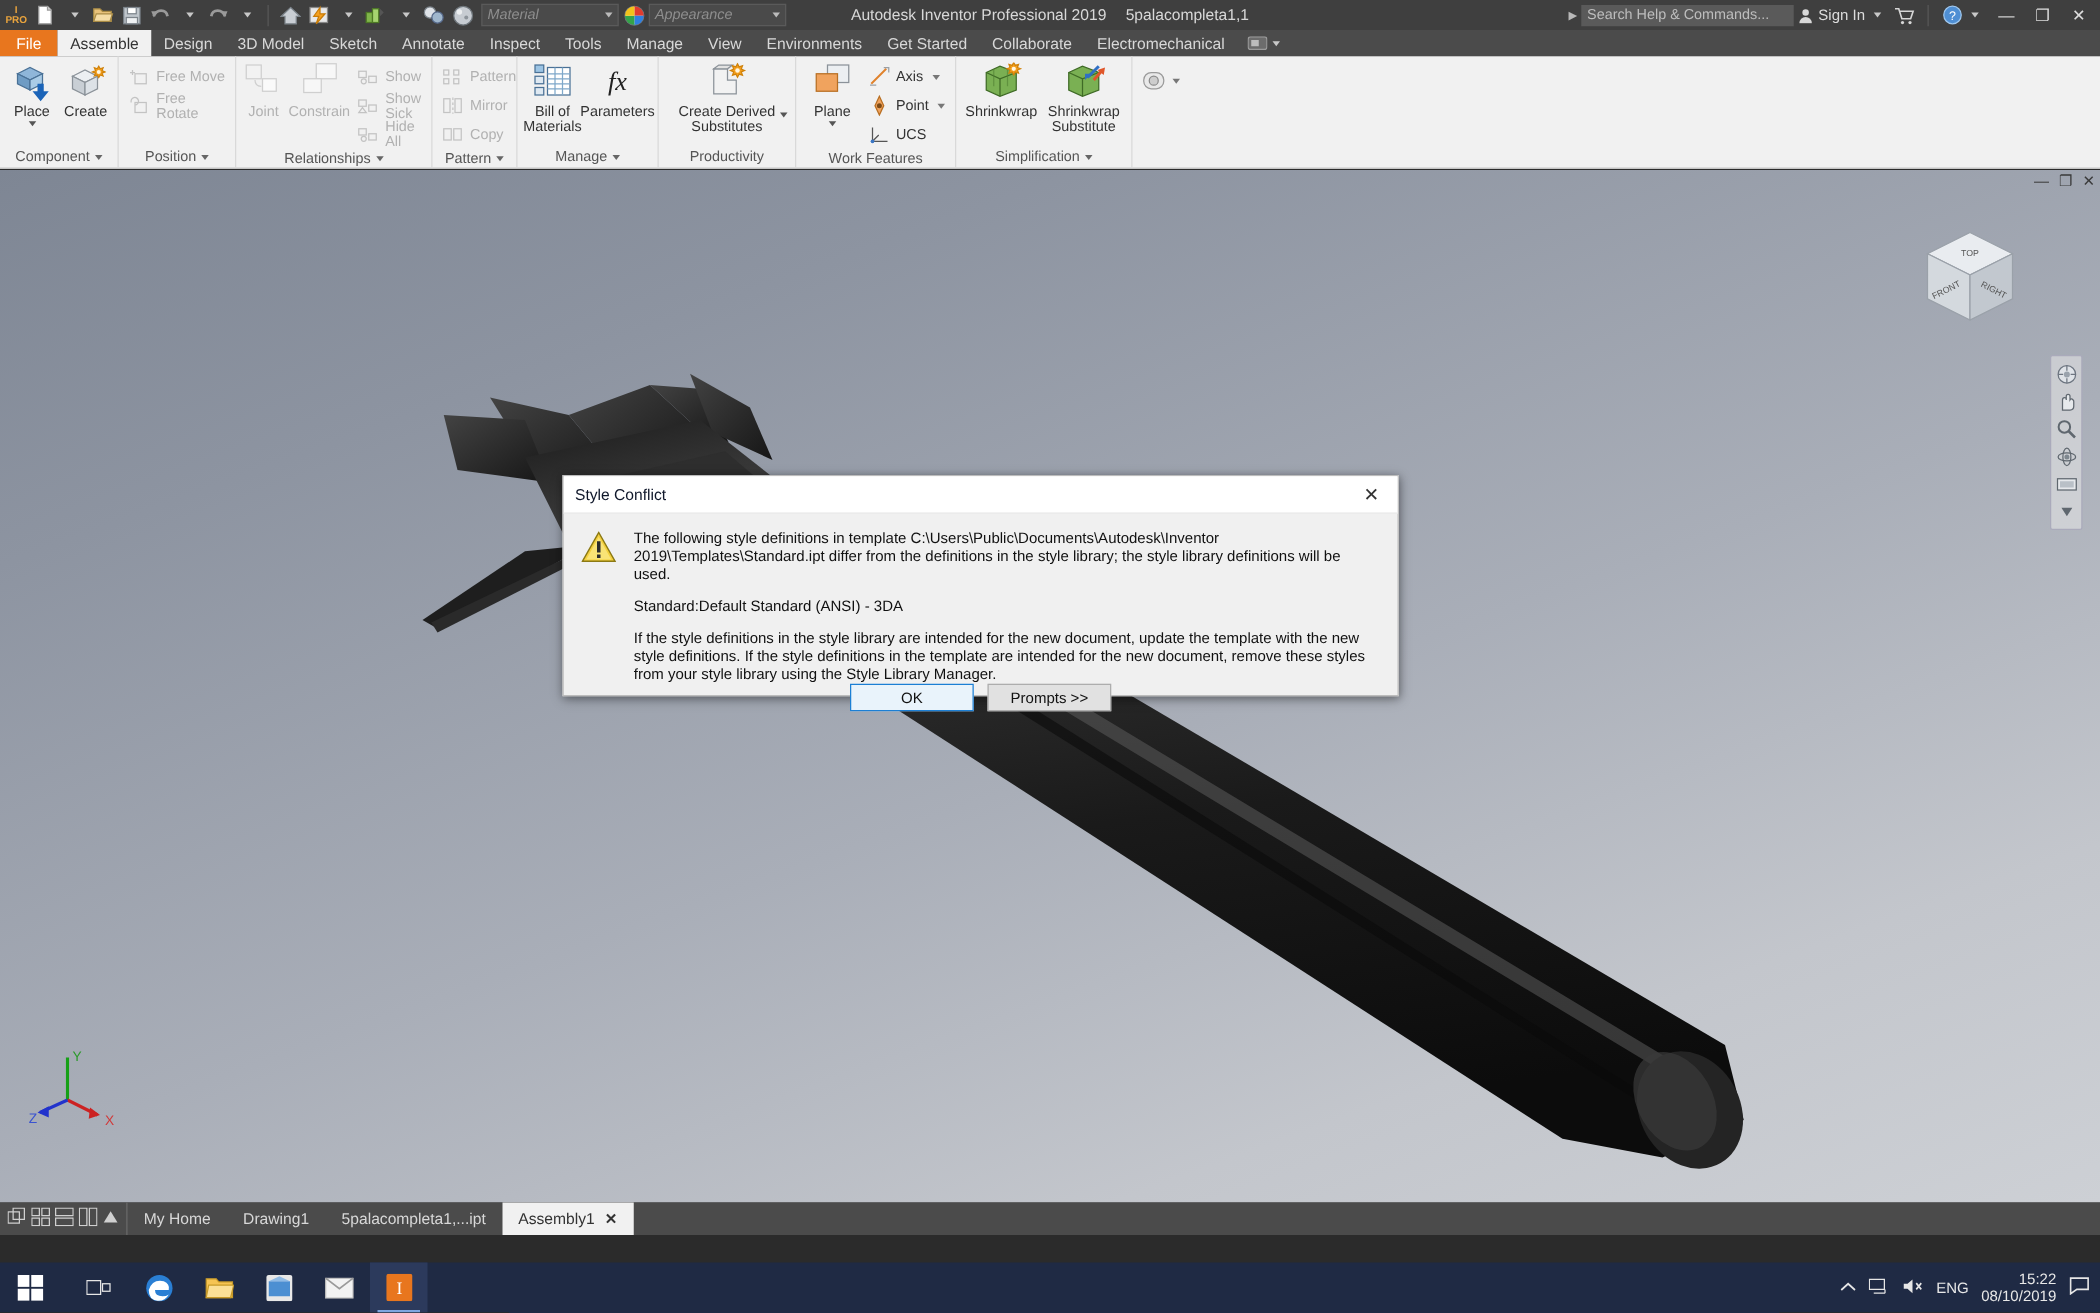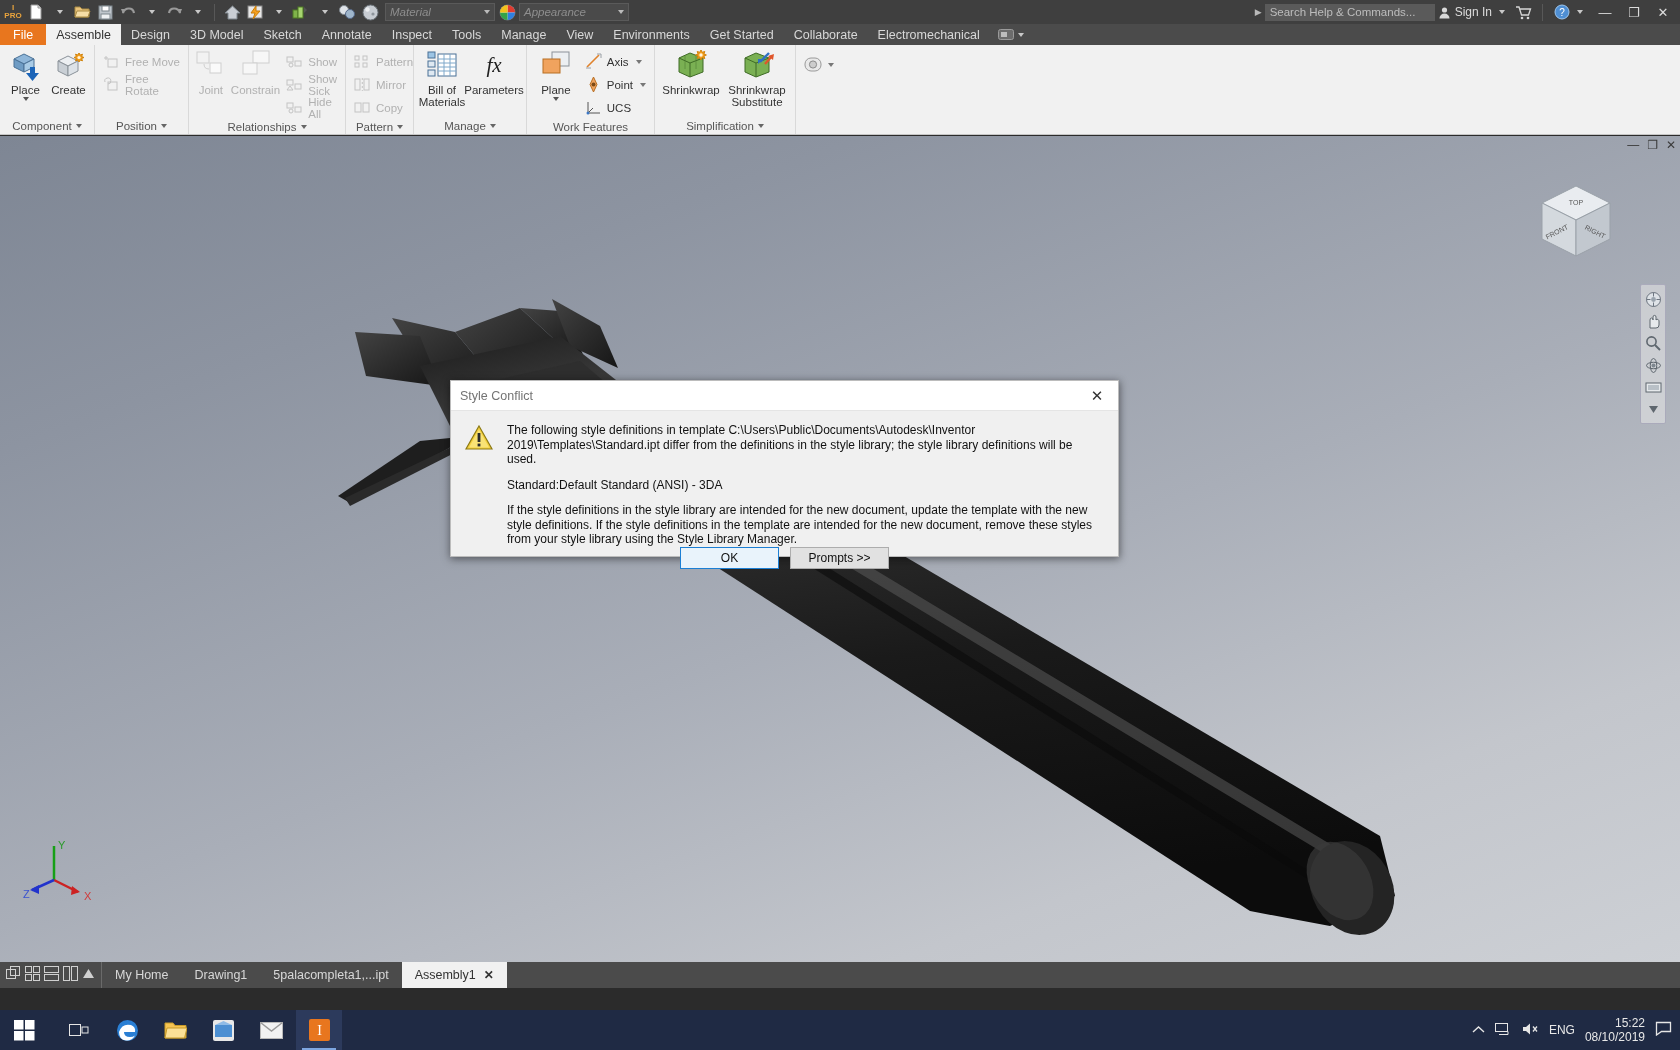--- a/index.html
+++ b/index.html
@@ -169,21 +169,21 @@
   .modal {
     position: absolute; left: 450px; top: 380px; width: 669px; height: 177px;
     background: #f0f0f0; border: 1px solid #bcbcbc;
     box-shadow: 0 2px 9px rgba(0,0,0,0.35);
     display: flex; flex-direction: column;
   }
   .modal-title {
     height: 30px; background: #fff; display: flex; align-items: center;
     justify-content: space-between; padding-left: 9px; border-bottom: 1px solid #e5e5e5;
   }
-  .modal-title .t { font-size: 12.5px; color: #737373; }
+  .modal-title .t { font-size: 12.5px; color: #0f172a; }
   .modal-close {
     width: 42px; height: 29px; display: flex; align-items: center; justify-content: center;
     font-size: 15px; color: #333; font-family: "Liberation Sans", sans-serif;
   }
   .modal-body { flex: 1; display: flex; padding: 12px 14px 0 14px; }
   .warn-ic { width: 34px; flex: none; padding-top: 2px; }
   .modal-text { font-size: 12px; color: #111; line-height: 14.5px; padding-left: 8px; }
   .modal-text p { margin-bottom: 11px; }
   .modal-text p:last-child { margin-bottom: 0; }
   .modal-footer {
@@ -297,20 +297,24 @@
           <path d="M8.5 16 A7.5 7.5 0 0 1 1 8.5 L8.5 8.5Z" fill="#34a349"></path>
           <path d="M1 8.5 A7.5 7.5 0 0 1 8.5 1 L8.5 8.5Z" fill="#f2c21b"></path>
         </svg>
       </div>
       <div class="combo" style="width:110px">
         <span>Appearance</span>
         <div class="caret-d"></div>
       </div>
     </div>
 
+    <div class="title-center">
+      <span>Autodesk Inventor Professional 2019</span>
+      <span>5palacompleta1,1</span>
+    </div>
 
     <div class="tb-right">
       <span style="color:#b9b9b9;font-size:9px">▶</span>
       <input class="searchbox" placeholder="Search Help &amp; Commands..." style="">
       <div class="signin">
         <svg width="13" height="13" viewBox="0 0 13 13">
             <circle cx="6.5" cy="4" r="2.6" fill="#d8d8d8"></circle>
             <path d="M1.5 12.5 A5 5 0 0 1 11.5 12.5Z" fill="#d8d8d8"></path>
           </svg>
         <span>Sign In</span>
@@ -552,20 +556,41 @@
           </span>
           <span class="lbl">Parameters</span>
         </div>
       </div>
       <div class="panel-title">
         <span>Manage</span>
           <span class="caret"></span>
       </div>
     </div>
 
+    <div class="panel" style="width:110px">
+      <div class="panel-body" style="justify-content:center">
+        <div class="bigbtn" style="width:100px;position:relative">
+          <span class="ic big">
+            <svg width="32" height="30" viewBox="0 0 32 30">
+              <path d="M5 5 h11 v9 h7 v11 H5 Z" fill="#f2f2f2" stroke="#8b9299"></path>
+              <path d="M5 5 l4 -3 h11 l-4 3z" fill="#e2e2e2" stroke="#8b9299"></path>
+              <g transform="translate(20,1)">
+                <path d="M4 0 L5.3 2.5 L8 1.6 L7 4.3 L9.6 5.4 L7 6.5 L8 9.2 L5.3 8.3 L4 10.8 L2.7 8.3 L0 9.2 L1 6.5 L-1.6 5.4 L1 4.3 L0 1.6 L2.7 2.5 Z" fill="#f6a01e" stroke="#d0820a"></path>
+                <circle cx="4" cy="5.4" r="1.8" fill="#fff6e0"></circle>
+              </g>
+            </svg>
+          </span>
+          <span class="lbl">Create Derived Substitutes</span>
+          <div class="dropdot" style="position:absolute;right:2px;bottom:14px"></div>
+        </div>
+      </div>
+      <div class="panel-title">
+        <span>Productivity</span>
+      </div>
+    </div>
 
     <div class="panel" style="width:128px">
       <div class="panel-body">
         <div class="bigbtn">
           <span class="ic big">
             <svg width="32" height="30" viewBox="0 0 32 30">
               <rect x="12" y="2" width="17" height="14" fill="#eceff2" stroke="#8b9299"></rect>
               <rect x="3" y="9" width="17" height="14" fill="#f0a35e" stroke="#b86f23"></rect>
             </svg>
           </span>

